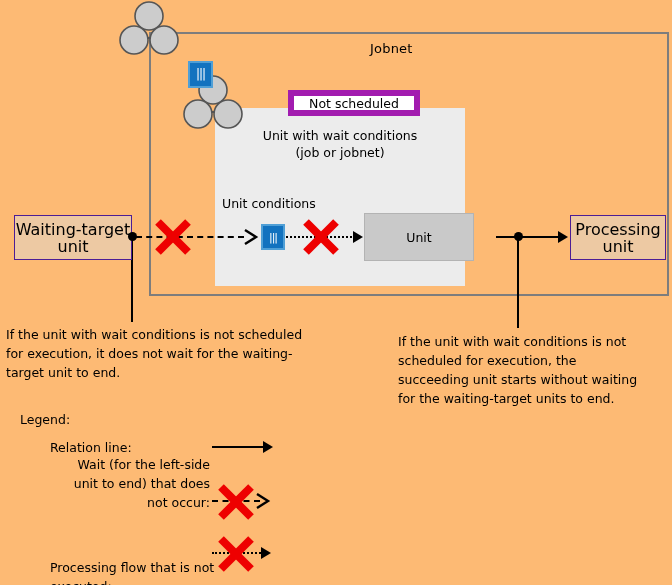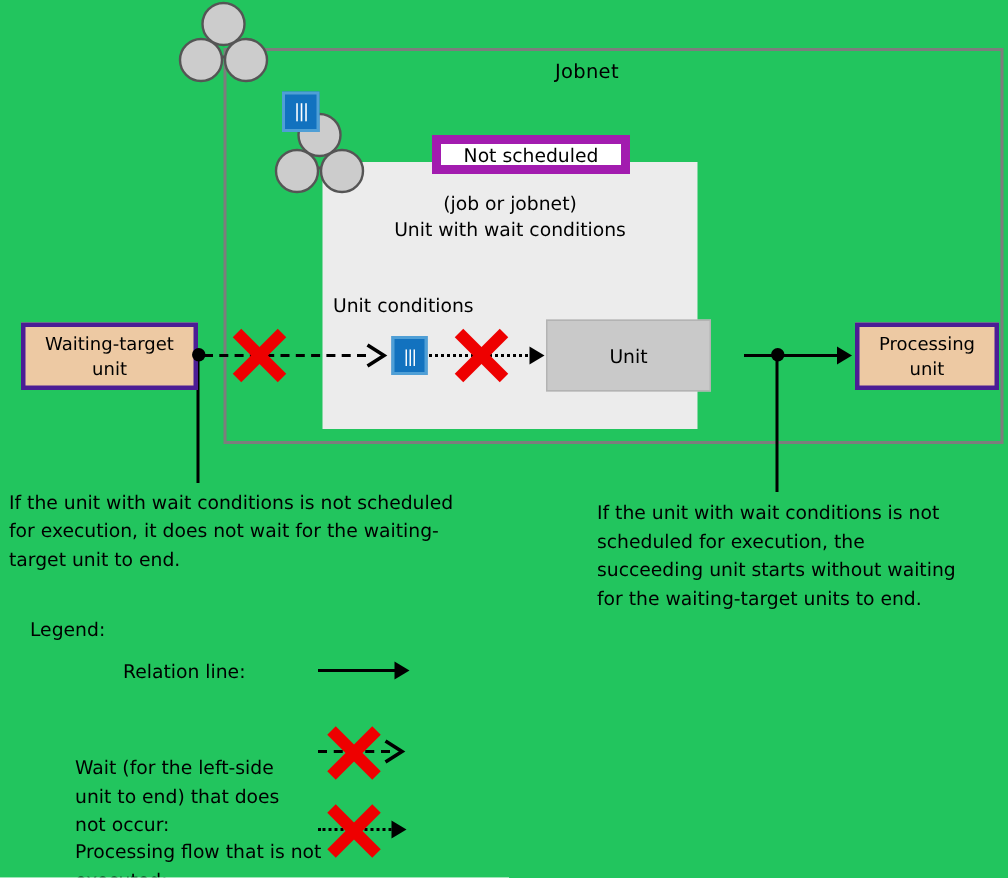--- a/index.html
+++ b/index.html
@@ -8,21 +8,21 @@
     background: #ffffff;
   }
   body {
     font-family: "DejaVu Sans", "Liberation Sans", sans-serif;
     color: #000000;
   }
   #canvas {
     position: relative;
     width: 672px;
     height: 585px;
-    background: #22c55e;
+    background: #fdba74;
     overflow: hidden;
   }
   .abs { position: absolute; }
 
   
   .jobnet-frame {
     left: 149px;
     top: 32px;
     width: 520px;
     height: 264px;
@@ -77,27 +77,27 @@
     align-items: center;
     justify-content: center;
     font-size: 12.5px;
     white-space: nowrap;
     z-index: 6;
   }
 
   
   .tan-box {
     background: #edc9a3;
-    border: 3px solid #4c1d95;
+    border: 1px solid #4c1d95;
     box-sizing: border-box;
     display: flex;
     align-items: center;
     justify-content: center;
     text-align: center;
-    font-size: 12px;
+    font-size: 16px;
     line-height: 17px;
     z-index: 5;
   }
   .waiting-target {
     left: 14px;
     top: 215px;
     width: 118px;
     height: 45px;
   }
   .succeeding {
@@ -183,36 +183,36 @@
   }
   .note-left { left: 6px; top: 325px; width: 310px; }
   .note-right { left: 398px; top: 332px; width: 250px; }
 
   
   .legend-title { left: 20px; top: 412px; font-size: 12.5px; }
   .legend-label {
     font-size: 12.5px;
     line-height: 19px;
   }
-  .lg1 { left: 50px; top: 438px; width: 150px; margin-left: 32px; }
-  .lg2 { left: 50px; top: 502px; width: 160px; }
+  .lg1 { left: 50px; top: 438px; width: 150px; }
+  .lg2 { left: 50px; top: 455px; width: 160px; text-align: right; }
   .lg3 { left: 50px; top: 538px; width: 170px; margin-top: 20px; }
 </style>
 </head>
 <body>
 
 <div id="canvas">
 
   <div class="abs jobnet-frame"></div>
   <div class="abs jobnet-title">Jobnet</div>
 
   <div class="abs unit-group"></div>
   <div class="abs unit-group-label">
+    <div>Unit with wait conditions</div>
     <div>(job or jobnet)</div>
-    <div>Unit with wait conditions</div>
   </div>
   <div class="abs wait-cond-label">Unit conditions</div>
 
   <div class="abs not-scheduled">
     <span>Not scheduled</span>
   </div>
 
   <svg class="abs joblet-icon" style="left:118px; top:0px;" width="62" height="56" viewBox="0 0 62 56">
     <line x1="31" y1="18" x2="18" y2="30" stroke="#555" stroke-width="2"></line>
     <line x1="31" y1="18" x2="44" y2="30" stroke="#555" stroke-width="2"></line>

